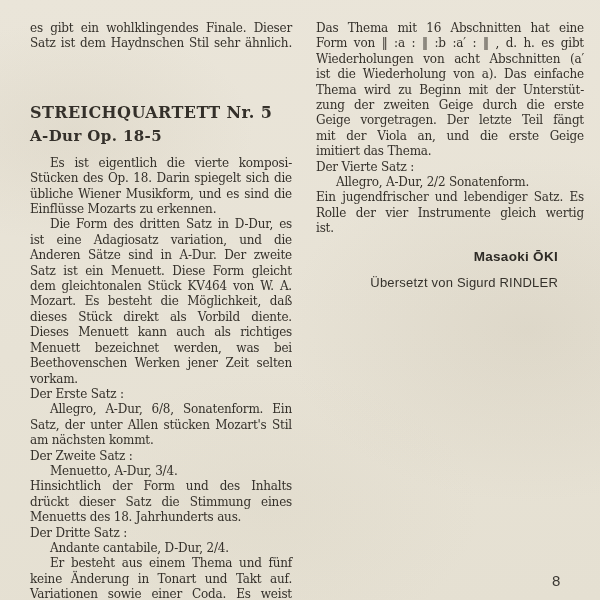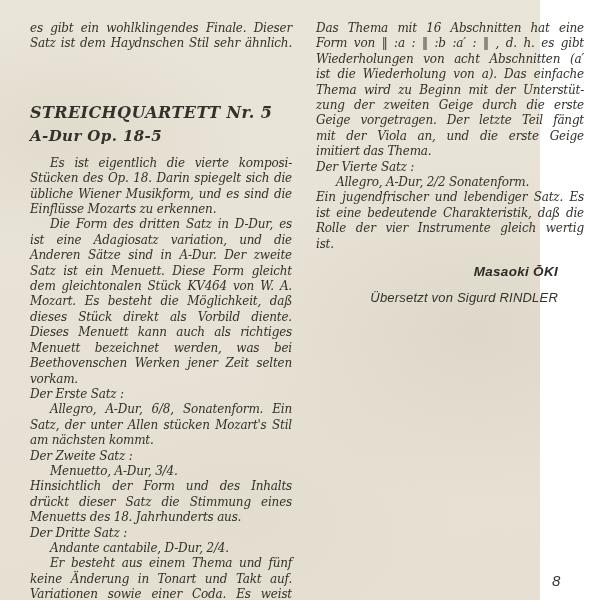--- a/index.html
+++ b/index.html
@@ -1,28 +1,27 @@
 <!DOCTYPE html>
 <html><head>
 <meta charset="utf-8">
 <style>
   html,body{margin:0;padding:0;}
   body{
     width:600px;height:600px;overflow:hidden;
     font-family:"DejaVu Serif", serif;
   }
   .page{
-    position:relative;width:540px;height:600px;
+    position:relative;width:600px;height:600px;
     background:
       radial-gradient(ellipse 260px 160px at 12% 22%, rgba(185,175,152,0.16), transparent 70%),
       radial-gradient(ellipse 340px 240px at 88% 55%, rgba(180,170,148,0.18), transparent 72%),
       radial-gradient(ellipse 300px 200px at 45% 85%, rgba(200,192,172,0.12), transparent 70%),
       linear-gradient(176deg, #eae5d9 0%, #e7e2d5 55%, #e5e0d2 100%);
     color:#34302a;
-    font-style:italic;
   }
   .col{
     position:absolute;top:21px;
     font-size:12px;line-height:15.4px;letter-spacing:-0.2px;
   }
   .col-left{left:30px;width:262px;}
   .col-right{left:316px;width:268px;}
   .line{
     white-space:nowrap;
     text-align:justify;
@@ -136,21 +135,20 @@
         <div class="line nj">imitiert das Thema.</div>
       </div>
       <div class="para">
         <div class="line nj">Der Vierte Satz :</div>
       </div>
       <div class="para">
         <div class="line nj in">Allegro, A-Dur, 2/2 Sonatenform.</div>
       </div>
       <div class="para">
         <div class="line">Ein jugendfrischer und lebendiger Satz. Es</div>
-        <div class="line">ist eine bedeutende Charakteristik, daß die</div>
         <div class="line">Rolle der vier Instrumente gleich wertig</div>
         <div class="line nj">ist.</div>
       </div>
       <div class="credits">
         <div class="author">Masaoki ŌKI</div>
         <div class="translator">Übersetzt von Sigurd RINDLER</div>
       </div>
     </div>
   <div class="page-number">8</div>
 </div>

